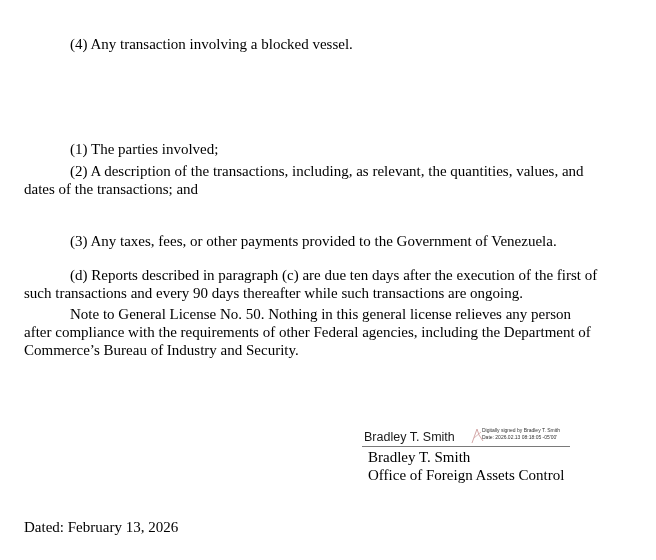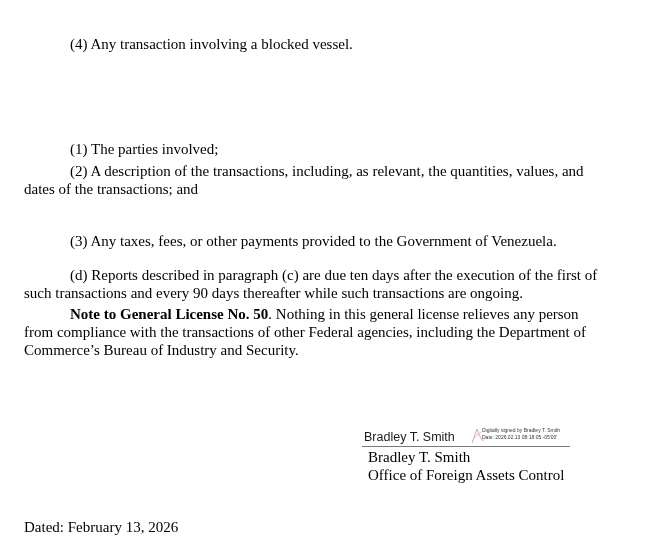--- a/index.html
+++ b/index.html
@@ -25,21 +25,21 @@
       white-space: normal;
     }
     .line {
       display: block;
       white-space: nowrap;
     }
     .first-line {
       padding-left: 46px;
     }
     b {
-      font-weight: bold;
+      font-weight: normal;
     }
     .sig-block {
       position: absolute;
       left: 362px;
       top: 424px;
       width: 230px;
     }
     .sig-graphic {
       position: relative;
       height: 22px;
@@ -114,21 +114,21 @@
     <span class="line first-line">(3) Any taxes, fees, or other payments provided to the Government of Venezuela.</span>
   </p>
 
   <p class="para" style="top:250px;margin-top:16px;">
     <span class="line first-line">(d) Reports described in paragraph (c) are due ten days after the execution of the first of</span>
     <span class="line">such transactions and every 90 days thereafter while such transactions are ongoing.</span>
   </p>
 
   <p class="para" style="top:305px;">
     <span class="line first-line"><b>Note to General License No. 50</b><span>.  Nothing in this general license relieves any person</span></span>
-    <span class="line">from compliance with the transactions of other Federal agencies, including the Department of</span>
+    <span class="line">after compliance with the requirements of other Federal agencies, including the Department of</span>
     <span class="line">Commerce’s Bureau of Industry and Security.</span>
   </p>
 
   <div class="sig-block">
     <div class="sig-graphic">
       <span class="sig-name-script">Bradley T. Smith</span>
       <svg class="sig-mark" viewBox="0 0 14 18">
         <path d="M2 17 L7 3 L9 9 L13 15" stroke="#d4a8a8" stroke-width="1" fill="none"></path>
         <path d="M4 12 L11 6" stroke="#d4a8a8" stroke-width="0.8" fill="none"></path>
       </svg>

